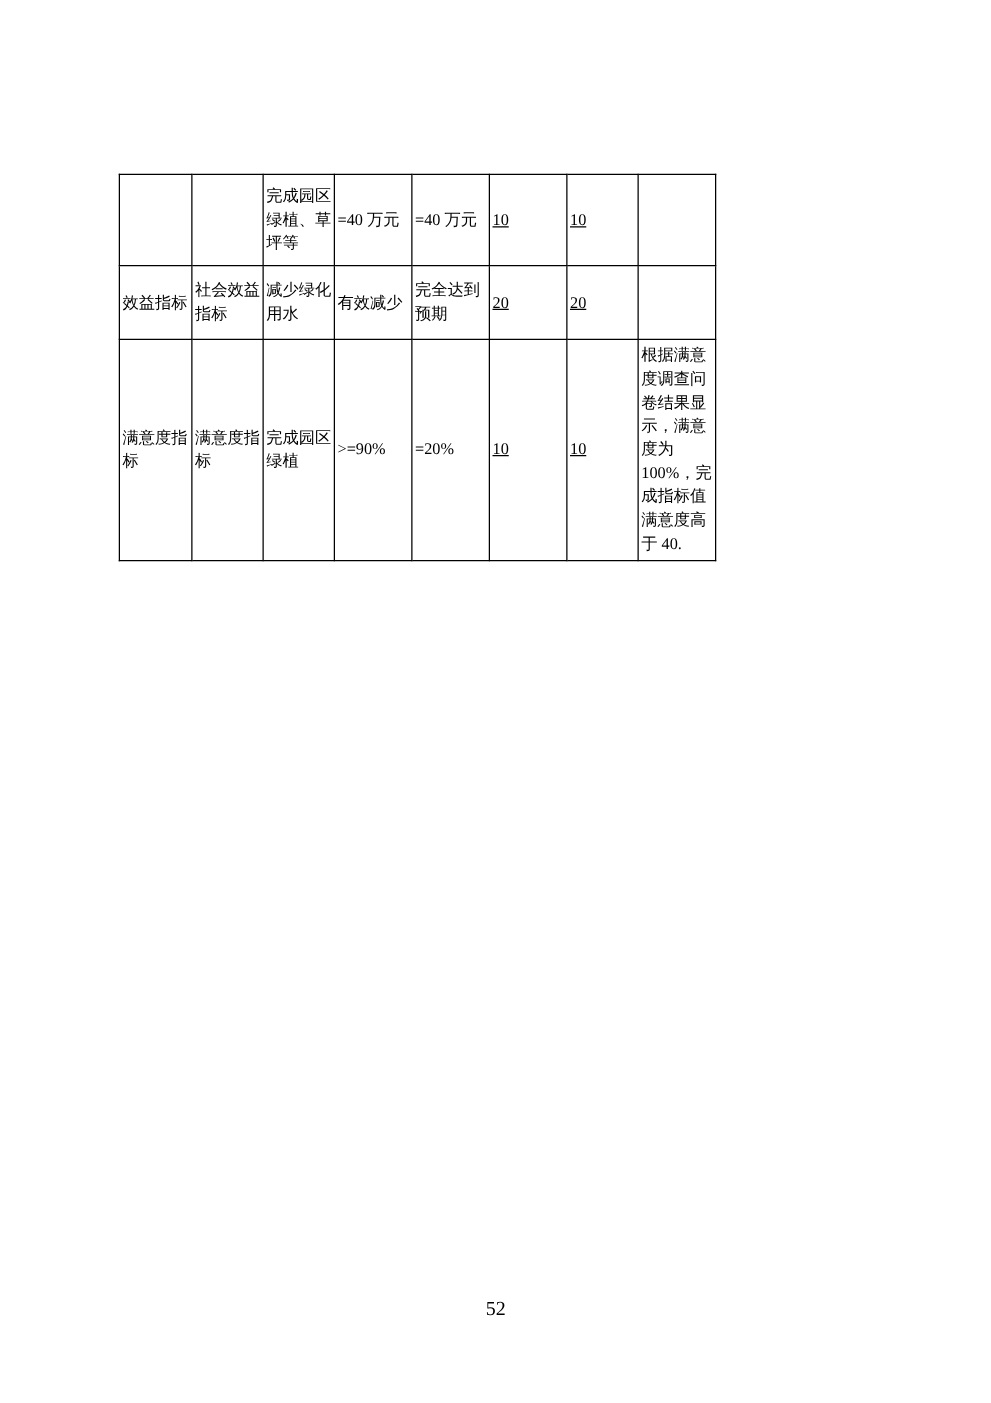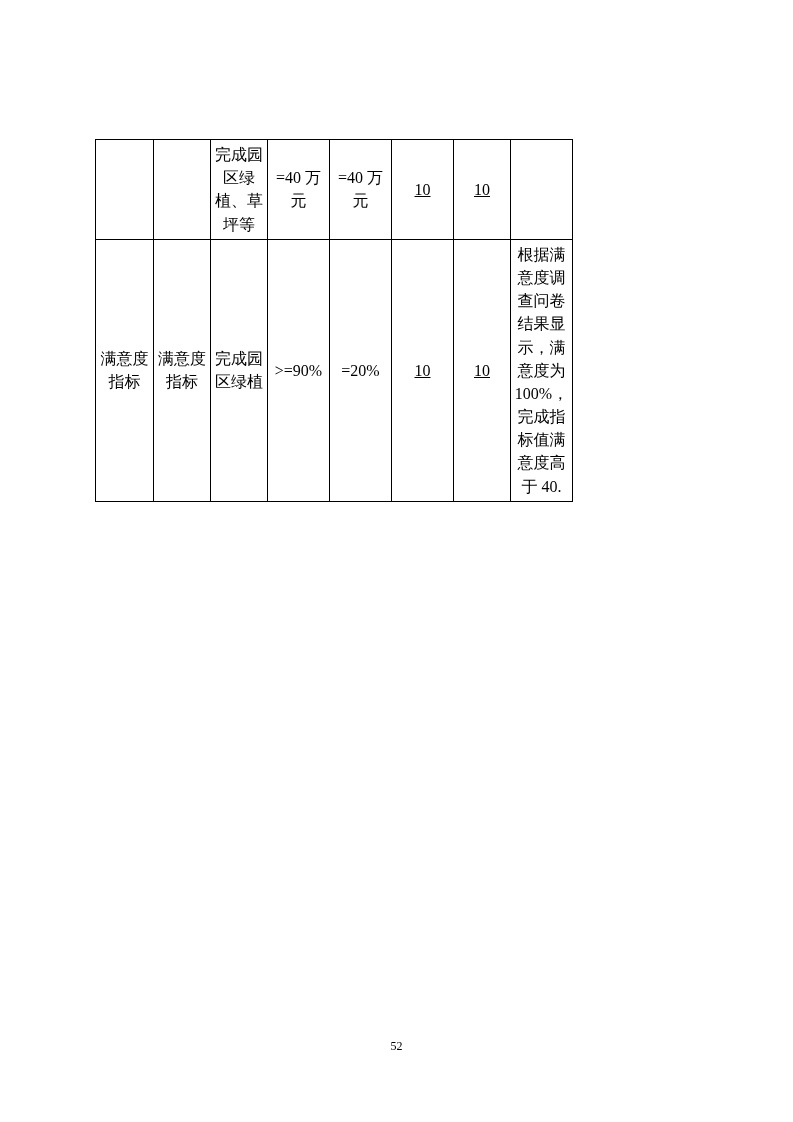--- a/index.html
+++ b/index.html
@@ -28,23 +28,22 @@
     width: 603px;
   }
   table.score-table {
     border-collapse: collapse;
     width: 603px;
     table-layout: fixed;
   }
   table.score-table td {
     border: 1px solid #000000;
     vertical-align: middle;
-    text-align: center;
     padding: 3px 2px;
-    font-size: 16px;
+    font-size: 13px;
     line-height: 1.45;
     font-family: "Liberation Serif", "DejaVu Serif", serif;
   }
   
   col.c0 { width: 58px; }
   col.c1 { width: 57px; }
   col.c2 { width: 57px; }
   col.c3 { width: 62px; }
   col.c4 { width: 62px; }
   col.c5 { width: 62px; }
@@ -69,21 +68,21 @@
   .num {
     font-family: "Liberation Serif", "DejaVu Serif", serif;
     text-decoration: underline;
   }
   .page-number {
     position: absolute;
     left: 0;
     right: 0;
     top: 1039px;
     text-align: center;
-    font-size: 12px;
+    font-size: 16px;
     font-family: "Liberation Serif", "DejaVu Serif", serif;
   }
 </style>
 </head>
 <body>
 
 <div class="page">
 
   <div class="table-wrap">
     <table class="score-table">
@@ -102,20 +101,30 @@
         <tr class="r1">
           <td></td>
           <td></td>
           <td>完成园区绿植、草坪等</td>
           <td>=40 万元</td>
           <td>=40 万元</td>
           <td class="num">10</td>
           <td class="num">10</td>
           <td class="cell-note"></td>
         </tr>
+        <tr class="r2">
+          <td>效益指标</td>
+          <td>社会效益指标</td>
+          <td>减少绿化用水</td>
+          <td>有效减少</td>
+          <td>完全达到预期</td>
+          <td class="num">20</td>
+          <td class="num">20</td>
+          <td class="cell-note"></td>
+        </tr>
         <tr class="r3">
           <td>满意度指标</td>
           <td>满意度指标</td>
           <td>完成园区绿植</td>
           <td>&gt;=90%</td>
           <td>=20%</td>
           <td class="num">10</td>
           <td class="num">10</td>
           <td class="cell-note">根据满意度调查问卷结果显示，满意度为100%，完成指标值满意度高于 40.</td>
         </tr>

